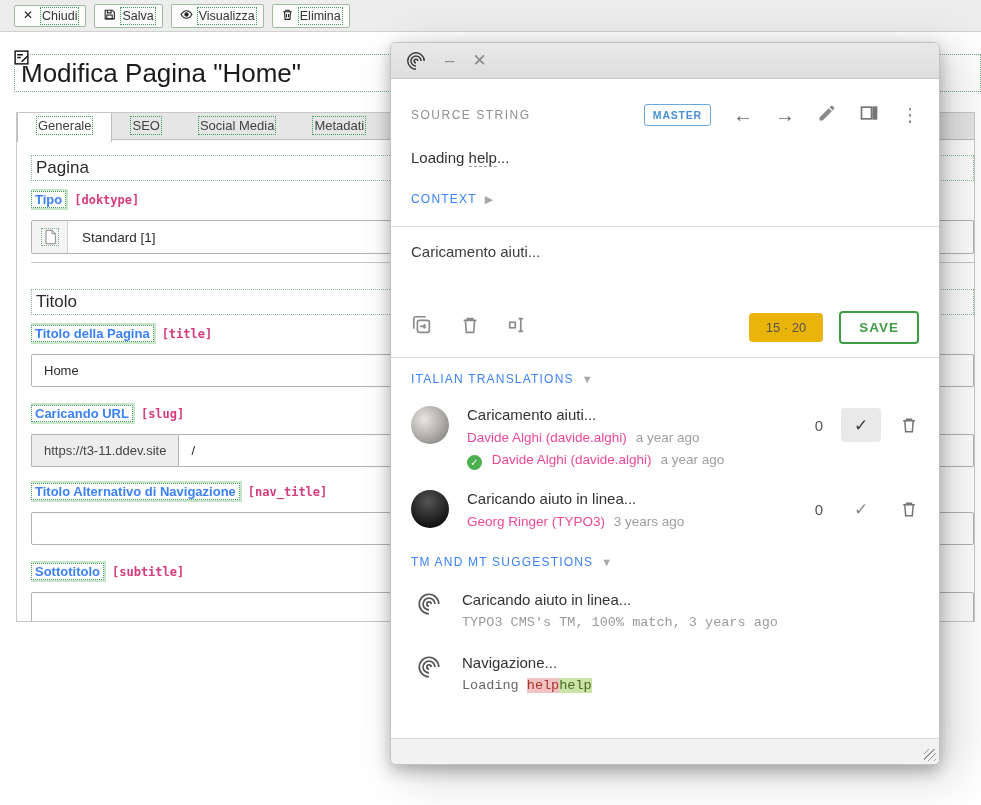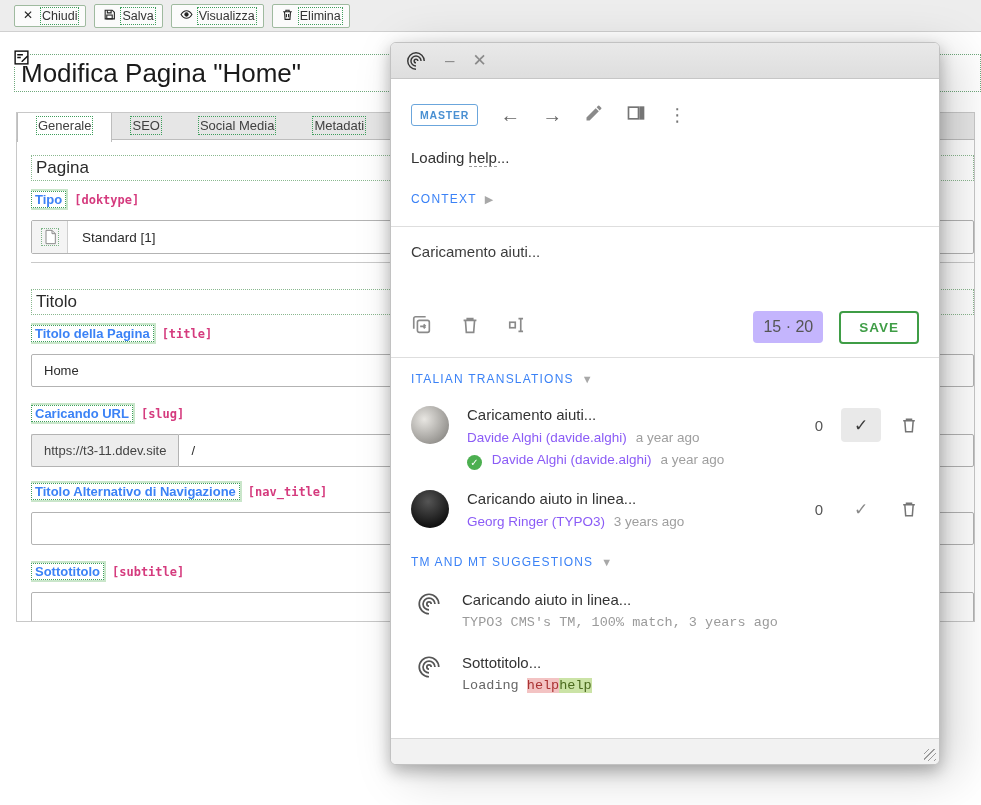--- a/index.html
+++ b/index.html
@@ -87,35 +87,35 @@
   .grn-head { font-size:12px; letter-spacing:1.2px; color:#3b82f6; font-weight:normal; }
   .tri { color:#a8a8a8; font-size:11px; }
 
   .full-div { border-top:1px solid #dedede; margin-top:20px; }
 
   .trans-area { padding-top:16px; height:80px; font-size:15px; color:#3c3c3c; cursor:text; }
 
   .tr-toolbar { display:flex; align-items:center; height:40px; }
   .tr-icons { display:flex; gap:26px; color:#8a8a8a; flex:1; }
   .tr-icons svg { width:22px; height:22px; cursor:pointer; }
-  .counter-pill { background:#c4b5fd; border-radius:4px; color:#555; font-size:16px; padding:7px 10px; }
+  .counter-pill { background:#eab308; border-radius:4px; color:#555; font-size:13px; padding:7px 17px; }
   .save-btn { margin-left:16px; background:#fff; border:2px solid #3f9d46; color:#3f9d46; font-weight:bold;
     font-size:13.5px; letter-spacing:1px; padding:7px 18px; border-radius:4px; cursor:pointer;
     font-family:"Liberation Sans",sans-serif; }
 
   .list-head { margin-top:14px; display:flex; align-items:center; gap:8px; cursor:pointer; }
 
   .entry { display:flex; margin-top:20px; }
   .avatar { width:38px; height:38px; border-radius:50%; flex:0 0 38px; }
   .avatar.a1 { background:radial-gradient(circle at 35% 35%, #e8e6e2, #9a9894 70%, #6f6d69); }
   .avatar.a2 { background:radial-gradient(circle at 45% 30%, #555, #111 75%); }
   .entry-main { flex:1; margin-left:18px; }
   .entry-text { font-size:15px; color:#333; }
   .entry-meta { margin-top:7px; font-size:13.5px; }
-  .g-name { color:#8b5cf6; }
+  .g-name { color:#ec4899; }
   .g-time { color:#9e9e9e; margin-left:5px; }
   .appr-badge { display:inline-flex; width:15px; height:15px; border-radius:50%; background:#4caf50;
     color:#fff; font-size:10px; align-items:center; justify-content:center; margin-right:6px; vertical-align:-2px; }
   .entry-ctl { display:flex; align-items:center; gap:18px; height:38px; }
   .vote { font-size:15px; color:#555; }
   .chk-btn { width:40px; height:34px; background:#e9e9e9; border-radius:4px; display:flex;
     align-items:center; justify-content:center; color:#3c3c3c; font-size:17px; cursor:pointer; }
   .chk-plain { color:#8a8a8a; font-size:17px; width:40px; text-align:center; cursor:pointer; }
   .del-ic { width:20px; height:20px; color:#757575; cursor:pointer; }
 
@@ -246,20 +246,21 @@
           <path d="M17.5 12a5.5 5.5 0 1 0-5.5 5.5"></path>
           <path d="M14 12a2 2 0 1 0-2 2"></path>
         </svg>
     </span>
     <span class="win-btn">–</span>
     <span class="win-btn">✕</span>
   </div>
 
   <div class="dlg-body">
     <div class="src-row pad">
+      <span class="src-label">SOURCE STRING</span>
       <span class="src-tools">
         <span class="badge-master">MASTER</span>
         <span class="arrow-glyph">←</span>
         <span class="arrow-glyph">→</span>
         <span>
           <svg viewBox="0 0 24 24" fill="#8a8a8a">
               <path d="M3 17.25V21h3.75L17.8 9.94l-3.75-3.75L3 17.25zM20.7 7.04a1 1 0 0 0 0-1.41l-2.34-2.34a1 1 0 0 0-1.41 0l-1.83 1.83 3.75 3.75 1.83-1.83z"></path>
             </svg>
         </span>
         <span>
@@ -381,21 +382,21 @@
 
     <div class="sugg pad" style="margin-top:24px">
       <span class="sugg-ic">
         <svg viewBox="0 0 24 24" fill="none" stroke="currentColor" stroke-width="1.6">
             <path d="M21 12a9 9 0 1 0-9 9"></path>
             <path d="M17.5 12a5.5 5.5 0 1 0-5.5 5.5"></path>
             <path d="M14 12a2 2 0 1 0-2 2"></path>
           </svg>
       </span>
       <span class="sugg-main">
-        <div class="sugg-text">Sottotitolo...</div>
+        <div class="sugg-text">Navigazione...</div>
         <div class="sugg-meta" style="color:#666"><span>Loading </span><span class="diff-del">help</span><span class="diff-add">help</span></div>
       </span>
     </div>
   </div>
 
   <div class="dlg-footer">
     <span class="resize-h"></span>
   </div>
 </div>
 

